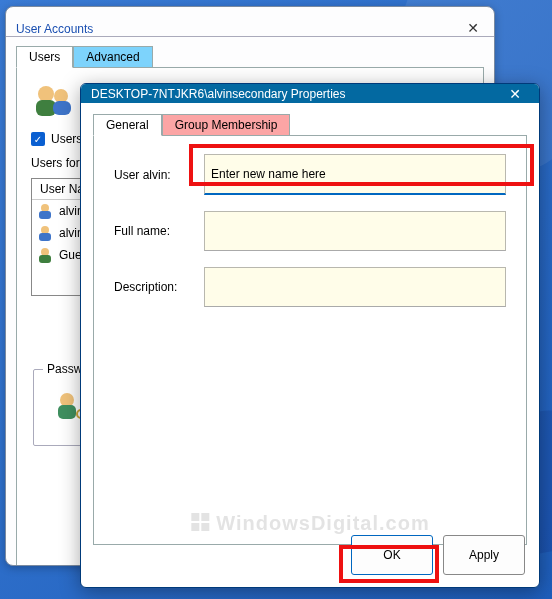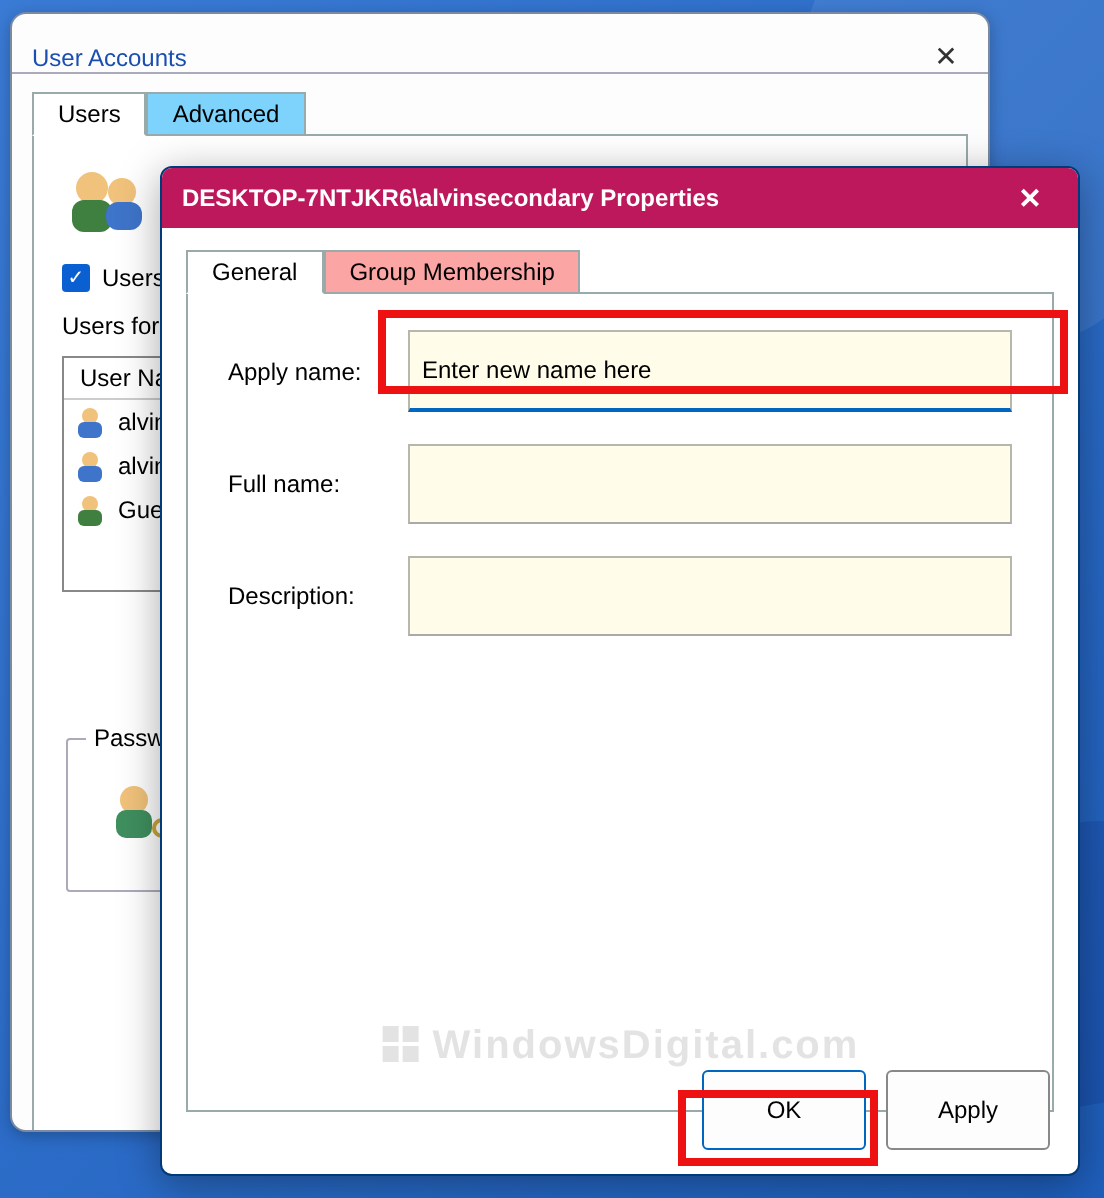--- a/index.html
+++ b/index.html
@@ -62,27 +62,26 @@
     position: absolute;
     left: 80px; top: 83px;
     width: 460px; height: 505px;
     background: #fff;
     border-radius: 6px;
     box-shadow: 0 4px 20px rgba(0,0,0,.35);
     overflow: hidden;
     border:1px solid #003a7a;
   }
   .props-titlebar{
-    height:30px;
-    background:#be185d;
+    height:19px;
+    background:#0369a1;
     color:#fff;
     display:flex; align-items:center; padding:0 10px;
     font-size:12px;
     justify-content:space-between;
-    font-weight:bold;
   }
   .props-close{ width:28px; text-align:center; font-size:14px;}
   .props-tabs{ display:flex; margin:10px 0 0 12px;}
   .props-tab{ padding:3px 12px; border:1px solid #9aa; background:#fff; font-size:12px; position:relative; top:1px;}
   .props-tab.active{ border-bottom-color:#fff; z-index:2;}
   .props-tab:not(.active){ background:#fca5a5;}
   .props-body{ border:1px solid #9aa; margin:0 12px; height:410px; background:#fff; padding:18px 20px; position:relative;}
   .form-row{ display:flex; align-items:center; margin-bottom:16px;}
   .form-label{ width:90px; font-size:12px; color:#000;}
   .form-input{
@@ -206,21 +205,21 @@
     <span>DESKTOP-7NTJKR6\alvinsecondary Properties</span>
     <span class="props-close">✕</span>
   </div>
   <div class="props-tabs">
     <div class="props-tab active">General</div>
     <div class="props-tab">Group Membership</div>
   </div>
   <div class="props-body">
 
     <div class="form-row">
-      <div class="form-label">Apply name:</div>
+      <div class="form-label">User alvin:</div>
       <input class="form-input" value="Enter new name here" style="">
     </div>
     <div class="form-row">
       <div class="form-label">Full name:</div>
       <input class="form-input plain" value="" style="">
     </div>
     <div class="form-row">
       <div class="form-label">Description:</div>
       <input class="form-input plain" value="" style="">
     </div>

